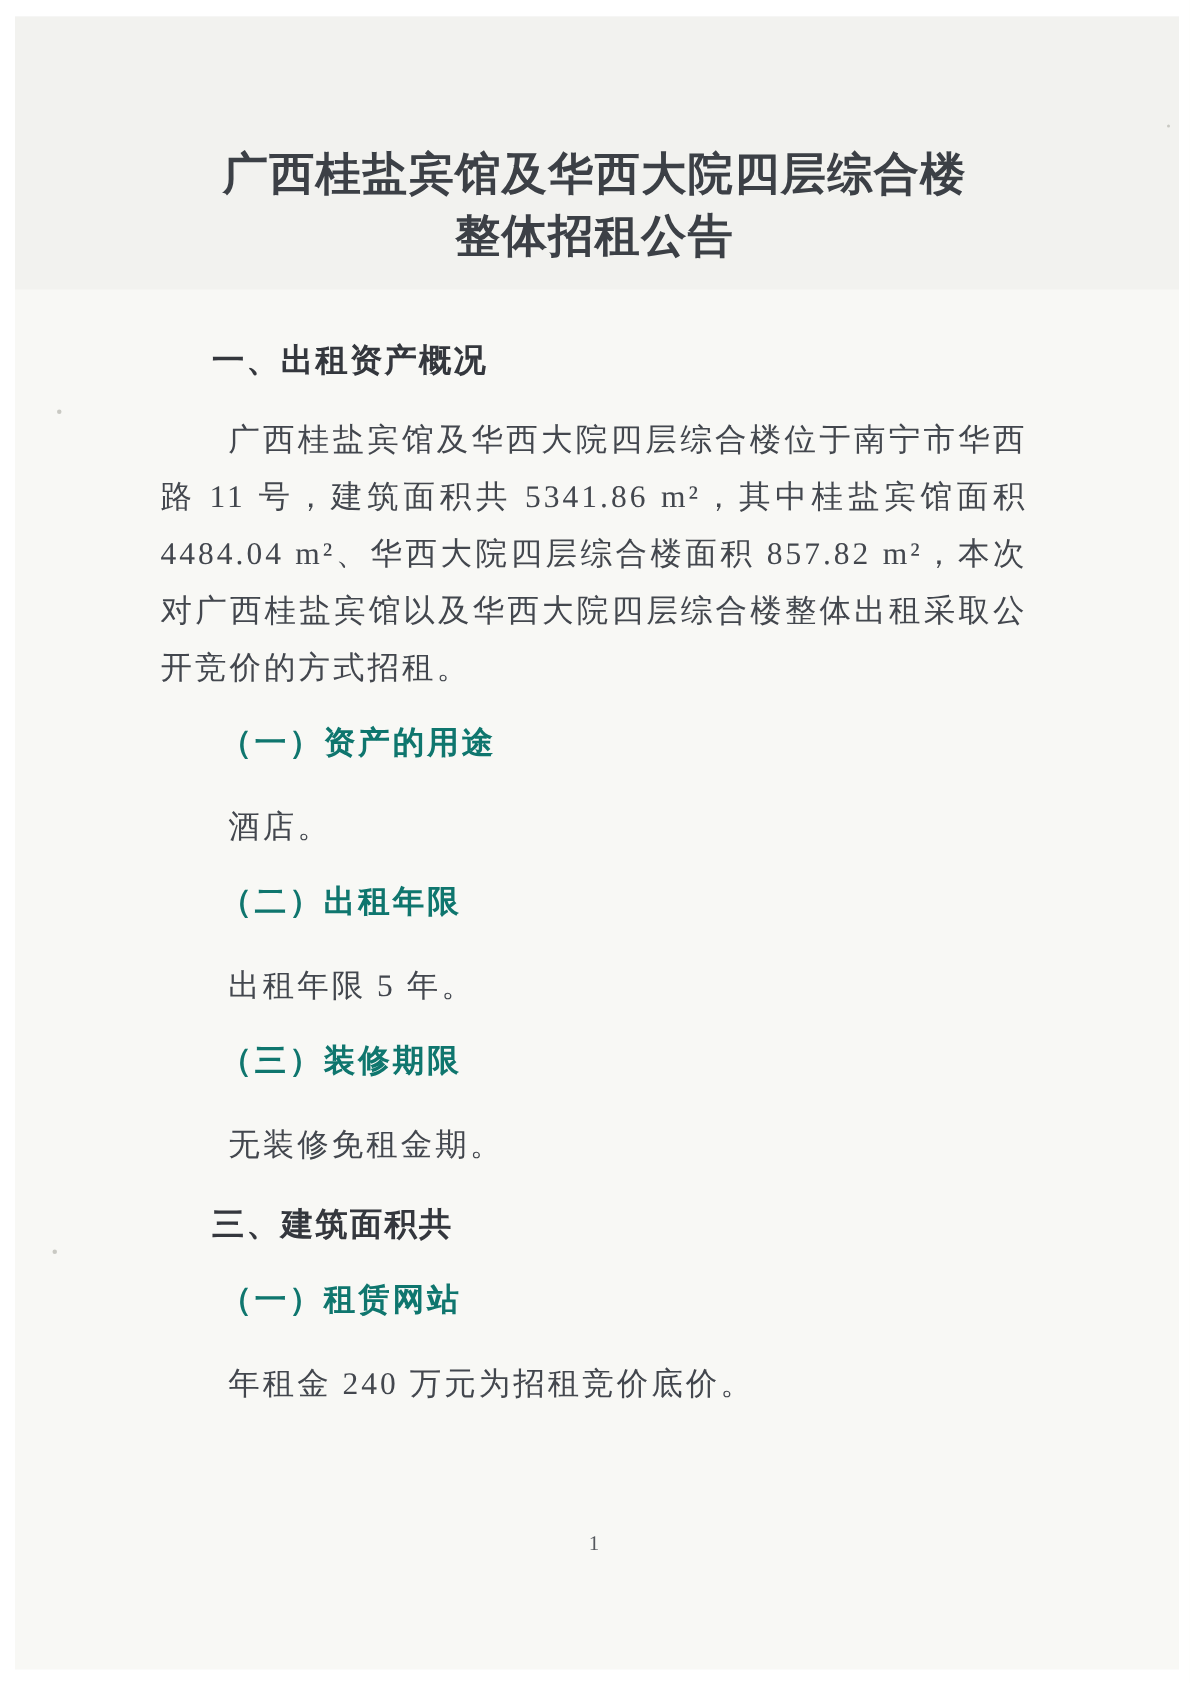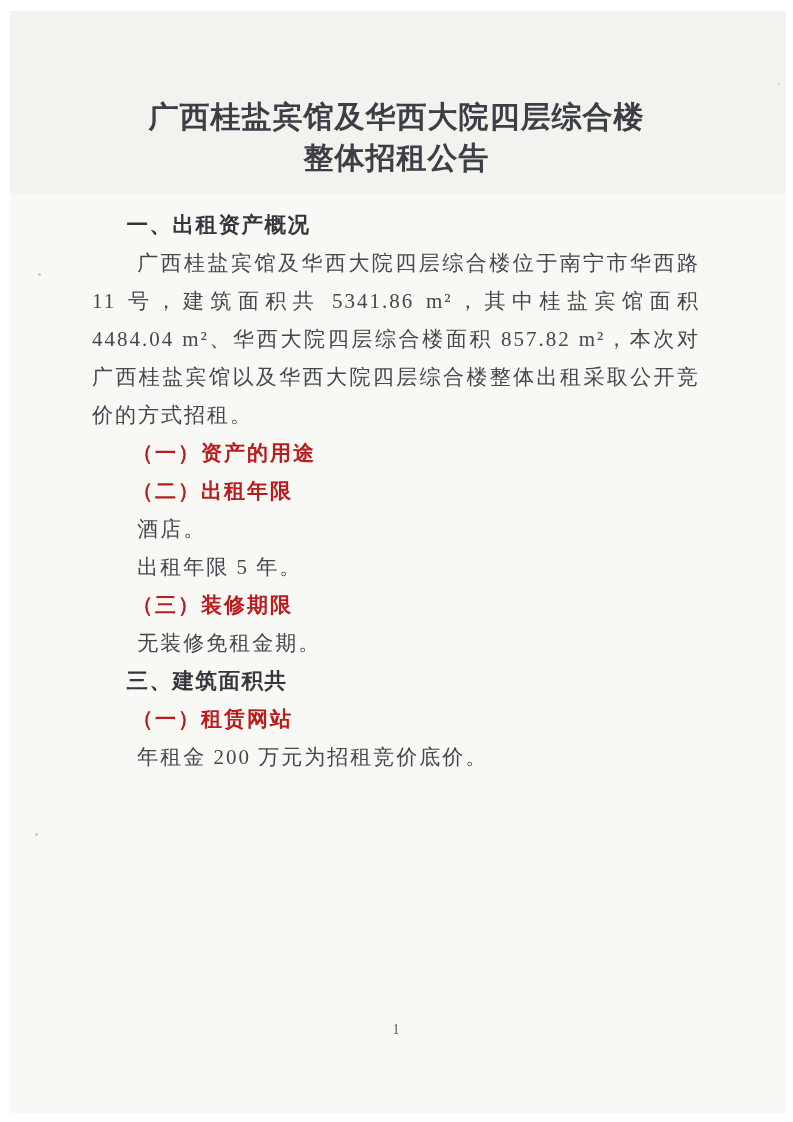--- a/index.html
+++ b/index.html
@@ -64,33 +64,33 @@
   .content {
     position: absolute;
     left: 92px;
     top: 206px;
     width: 608px;
     font-size: 21px;
     line-height: 38px;
     letter-spacing: 2px;
     color: #43474e;
   }
-  .blk { margin: 0; }
+  .blk { margin: 15px; }
   .blk.h1 {
     font-family: "Liberation Sans", sans-serif;
     font-weight: bold;
     font-size: 21.5px;
     color: #34373d;
     text-indent: 1.6em;
     letter-spacing: 1.5px;
   }
   .blk.h2 {
-    font-family: Liberation Sans, sans-serif;
+    font-family: Liberation Mono, monospace;
     font-weight: bold;
-    color: #b91c1c;
+    color: #0f766e;
     text-indent: 1.9em;
   }
   .blk.p {
     text-indent: 2.15em;
     text-align: justify;
   }
 
   .page-number {
     position: absolute;
     top: 1022px;
@@ -114,24 +114,24 @@
 
   <h1 class="doc-title">
     <span class="t-line">广西桂盐宾馆及华西大院四层综合楼</span>
     <span class="t-line">整体招租公告</span>
   </h1>
 
   <div class="content">
     <div class="blk h1">一、出租资产概况</div>
     <div class="blk p">广西桂盐宾馆及华西大院四层综合楼位于南宁市华西路 11 号，建筑面积共 5341.86 m²，其中桂盐宾馆面积 4484.04 m²、华西大院四层综合楼面积 857.82 m²，本次对广西桂盐宾馆以及华西大院四层综合楼整体出租采取公开竞价的方式招租。</div>
     <div class="blk h2">（一）资产的用途</div>
+    <div class="blk p">酒店。</div>
     <div class="blk h2">（二）出租年限</div>
-    <div class="blk p">酒店。</div>
     <div class="blk p">出租年限 5 年。</div>
     <div class="blk h2">（三）装修期限</div>
     <div class="blk p">无装修免租金期。</div>
     <div class="blk h1">三、建筑面积共</div>
     <div class="blk h2">（一）租赁网站</div>
-    <div class="blk p">年租金 200 万元为招租竞价底价。</div>
+    <div class="blk p">年租金 240 万元为招租竞价底价。</div>
   </div>
 
   <div class="page-number">1</div>
 </div>
 
 </body></html>

